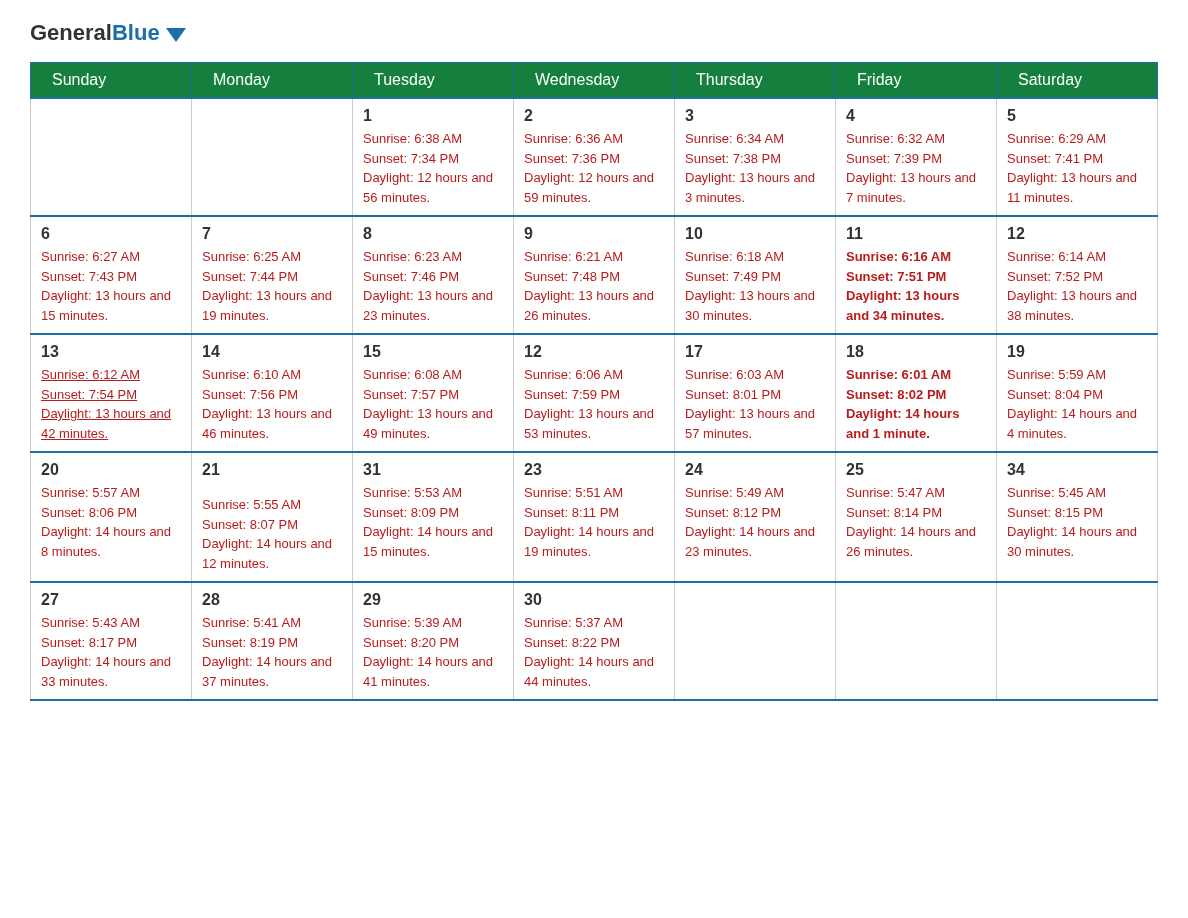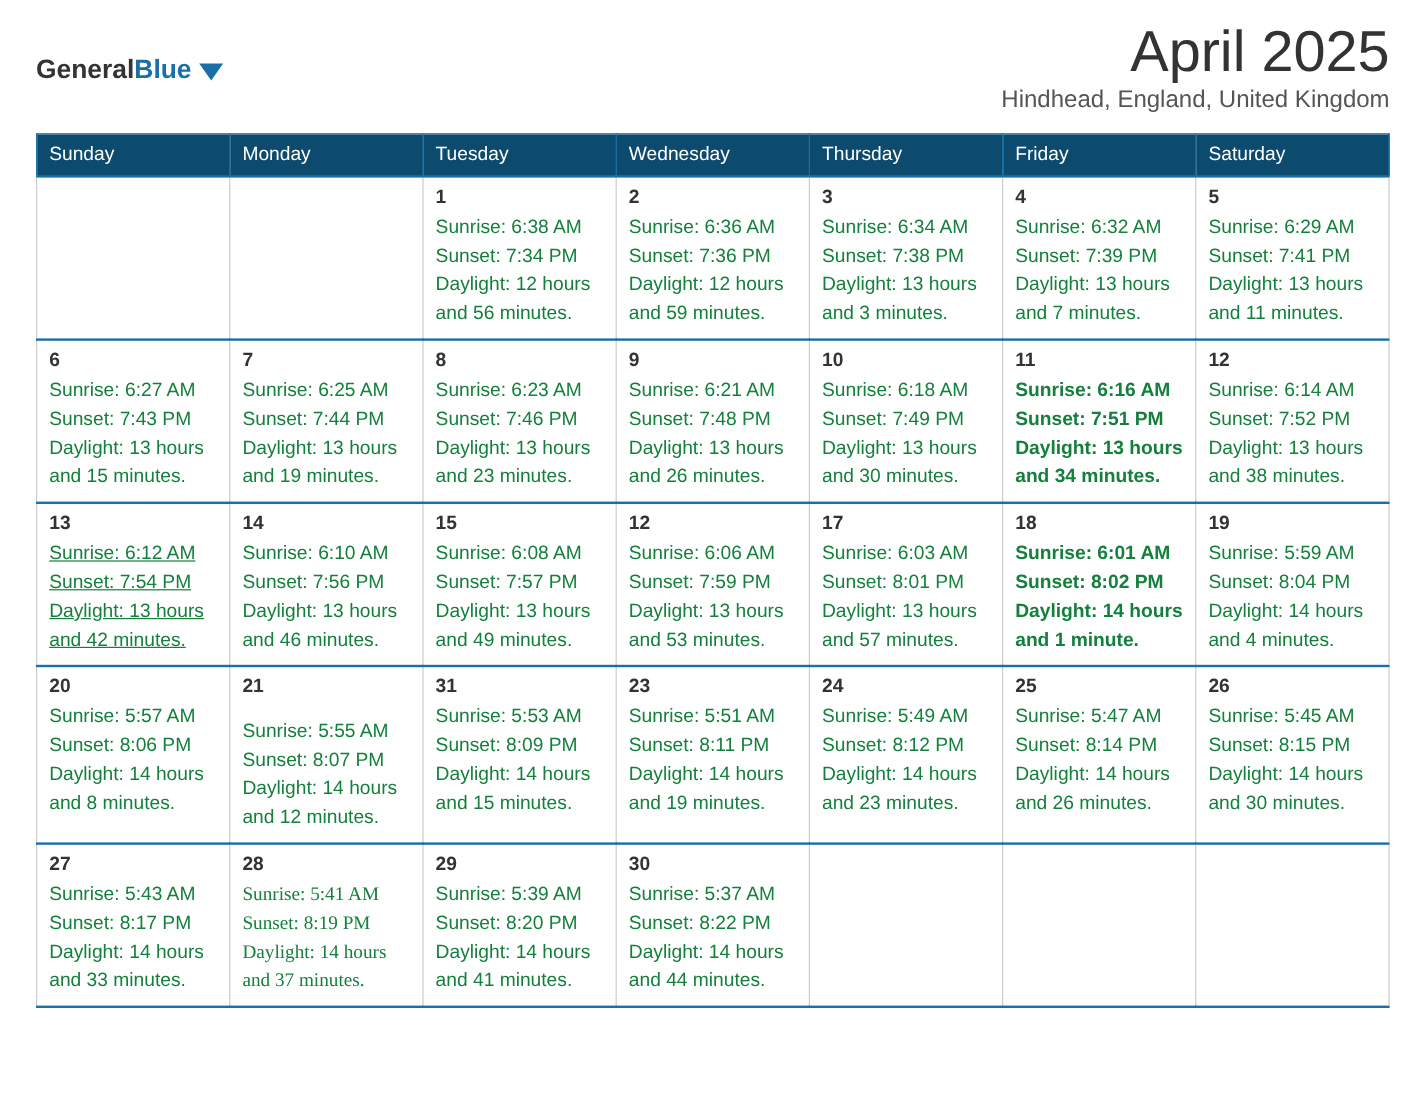--- a/index.html
+++ b/index.html
@@ -52,66 +52,62 @@
       font-size: 20px;
       color: #555;
       margin-top: 4px;
     }
     .calendar {
       width: 100%;
       border-collapse: collapse;
       border: 1px solid #aaa;
     }
     .calendar th {
-      background-color: #0c4a6e;
+      background-color: #15803d;
       color: #fff;
-      padding: 8px 10px;
+      padding: 8px 21px;
       font-size: 16px;
       font-weight: normal;
       text-align: left;
       border: 1px solid #1a6fa8;
     }
     .calendar td {
       vertical-align: top;
       padding: 8px 10px;
       border: 1px solid #ccc;
       width: 14.28%;
       min-height: 100px;
     }
     .day-number {
       font-size: 16px;
       font-weight: bold;
       color: #333;
       margin-bottom: 4px;
     }
     .day-info {
-      font-size: 16px;
-      color: #15803d;
+      font-size: 13px;
+      color: #b91c1c;
       line-height: 1.5;
     }
     .empty-cell {
       background: #fff;
     }
     tr {
       border-bottom: 2px solid #1a6fa8;
     }
   </style>
 </head>
 <body>
 
 <div class="header">
   <div class="logo">
     <div>
       <span class="logo-text-general">General</span><span class="logo-text-blue">Blue</span>
     </div>
     <div class="logo-icon"></div>
-  </div>
-  <div class="title-section">
-    <div class="month-title">April 2025</div>
-    <div class="location">Hindhead, England, United Kingdom</div>
   </div>
 </div>
 
 <table class="calendar">
   <thead>
     <tr>
     <th>Sunday</th>
         <th>Monday</th>
         <th>Tuesday</th>
         <th>Wednesday</th>
@@ -274,36 +270,36 @@
 Sunset: 8:12 PM
 Daylight: 14 hours and 23 minutes.</div>
         </td>
         <td>
           <div class="day-number">25</div>
           <div class="day-info" style="white-space: pre-line;">Sunrise: 5:47 AM
 Sunset: 8:14 PM
 Daylight: 14 hours and 26 minutes.</div>
         </td>
         <td>
-          <div class="day-number">26</div>
+          <div class="day-number">34</div>
           <div class="day-info" style="white-space: pre-line;">Sunrise: 5:45 AM
 Sunset: 8:15 PM
 Daylight: 14 hours and 30 minutes.</div>
         </td>
       </tr>
       <tr>
         <td>
           <div class="day-number">27</div>
           <div class="day-info" style="white-space: pre-line;">Sunrise: 5:43 AM
 Sunset: 8:17 PM
 Daylight: 14 hours and 33 minutes.</div>
         </td>
         <td>
           <div class="day-number">28</div>
-          <div class="day-info" style="white-space: pre-line; font-family: Liberation Serif, serif;">Sunrise: 5:41 AM
+          <div class="day-info" style="white-space: pre-line;">Sunrise: 5:41 AM
 Sunset: 8:19 PM
 Daylight: 14 hours and 37 minutes.</div>
         </td>
         <td>
           <div class="day-number">29</div>
           <div class="day-info" style="white-space: pre-line;">Sunrise: 5:39 AM
 Sunset: 8:20 PM
 Daylight: 14 hours and 41 minutes.</div>
         </td>
         <td>

